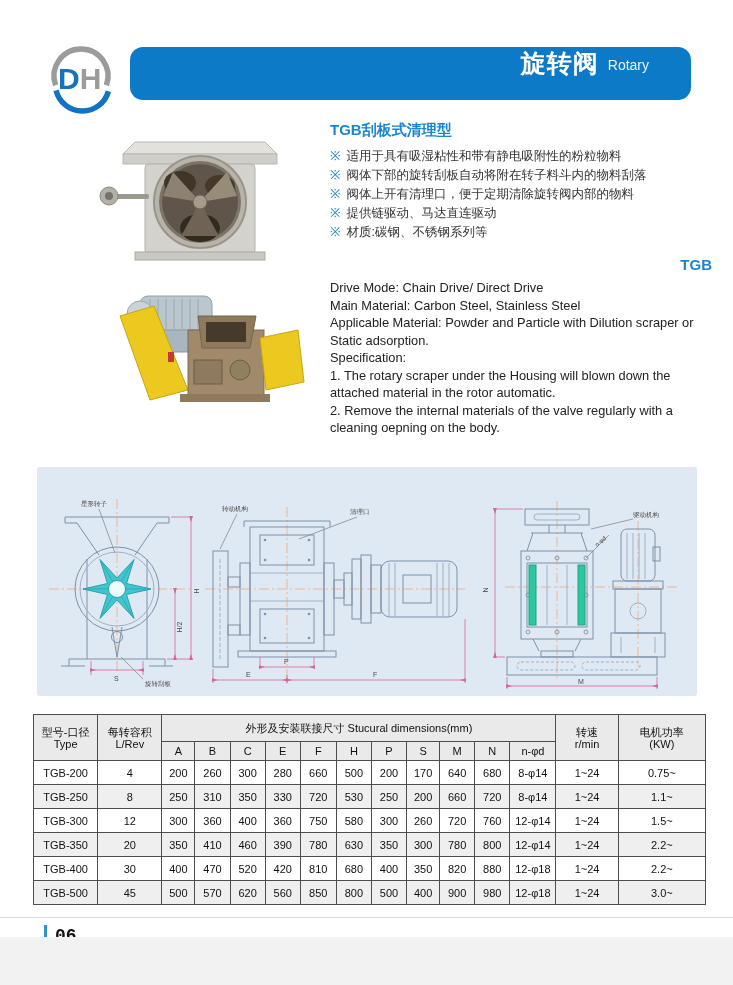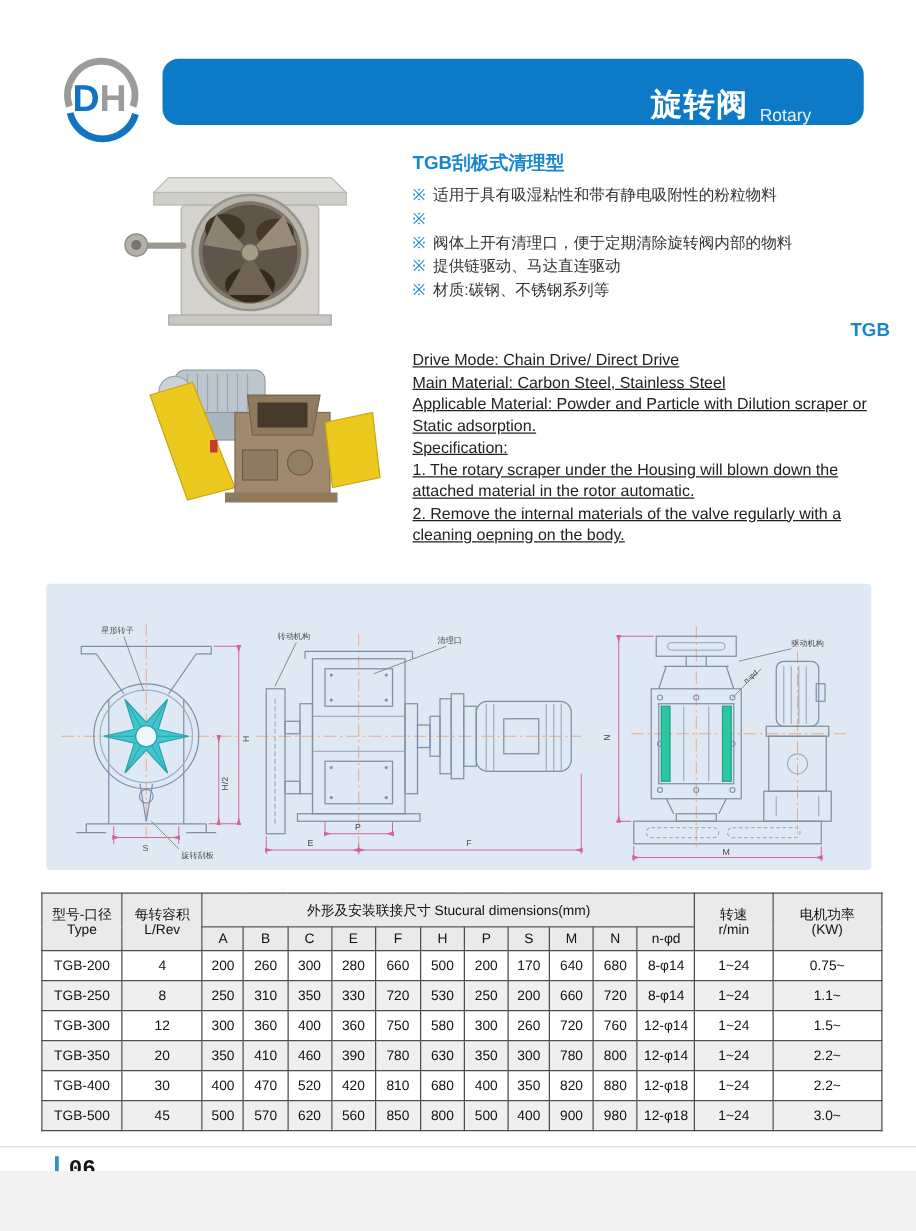--- a/index.html
+++ b/index.html
@@ -6,35 +6,35 @@
   #page{
     position:relative;width:733px;height:937px;background:#ffffff;
     font-family:"Liberation Sans",sans-serif;overflow:hidden;
     outline:1px solid #e0e0e0;margin:0 auto;
   }
   
   #logo{position:absolute;left:44px;top:40px;width:78px;height:80px;}
   #banner{
     position:absolute;left:130px;top:47px;width:561px;height:53px;
     background:#0d7ac7;border-radius:13px;
-    display:flex;align-items:flex-end;justify-content:flex-end;
+    display:flex;align-items:flex-start;justify-content:flex-end;
     padding-right:42px;box-sizing:border-box;gap:9px;
   }
   #banner .cn{color:#ffffff;font-size:25px;font-weight:bold;letter-spacing:1px;}
   #banner .en{color:#e9f3fb;font-size:14px;margin-top:10px;}
   
   .photo{position:absolute;}
   
   #col-right{position:absolute;left:330px;top:121px;width:382px;}
   .h-cn{color:#1886cf;font-size:15px;font-weight:bold;margin:0 0 7px 0;}
   .bullets{margin:0;padding:0;list-style:none;}
   .bullets li{font-size:12.5px;color:#333;line-height:19px;display:flex;gap:6px;}
   .bullets .mark{color:#1886cf;flex:0 0 auto;}
   .h-en{color:#1886cf;font-size:15px;font-weight:bold;margin:14px 0 6px 0;text-align:right;}
-  .enlines div{font-size:12.8px;color:#222;line-height:17.5px;text-decoration:underline;}
+  .enlines div{font-size:12.8px;color:#222;line-height:17.5px;}
   
   #drawing-panel{
     position:absolute;left:37px;top:467px;width:660px;height:229px;
     background:#dfe9f3;border-radius:3px;
   }
   #drawing-panel svg{display:block;}
   
   #spec-table{
     position:absolute;left:33px;top:714px;width:673px;
     border-collapse:collapse;table-layout:fixed;
@@ -122,20 +122,21 @@
 
   <div id="col-right">
     <h3 class="h-cn">TGB刮板式清理型</h3>
     <ul class="bullets">
       <li>
           <span class="mark">※</span>
           <span>适用于具有吸湿粘性和带有静电吸附性的粉粒物料</span>
         </li>
       <li>
           <span class="mark">※</span>
+          <span>阀体下部的旋转刮板自动将附在转子料斗内的物料刮落</span>
         </li>
       <li>
           <span class="mark">※</span>
           <span>阀体上开有清理口，便于定期清除旋转阀内部的物料</span>
         </li>
       <li>
           <span class="mark">※</span>
           <span>提供链驱动、马达直连驱动</span>
         </li>
       <li>

